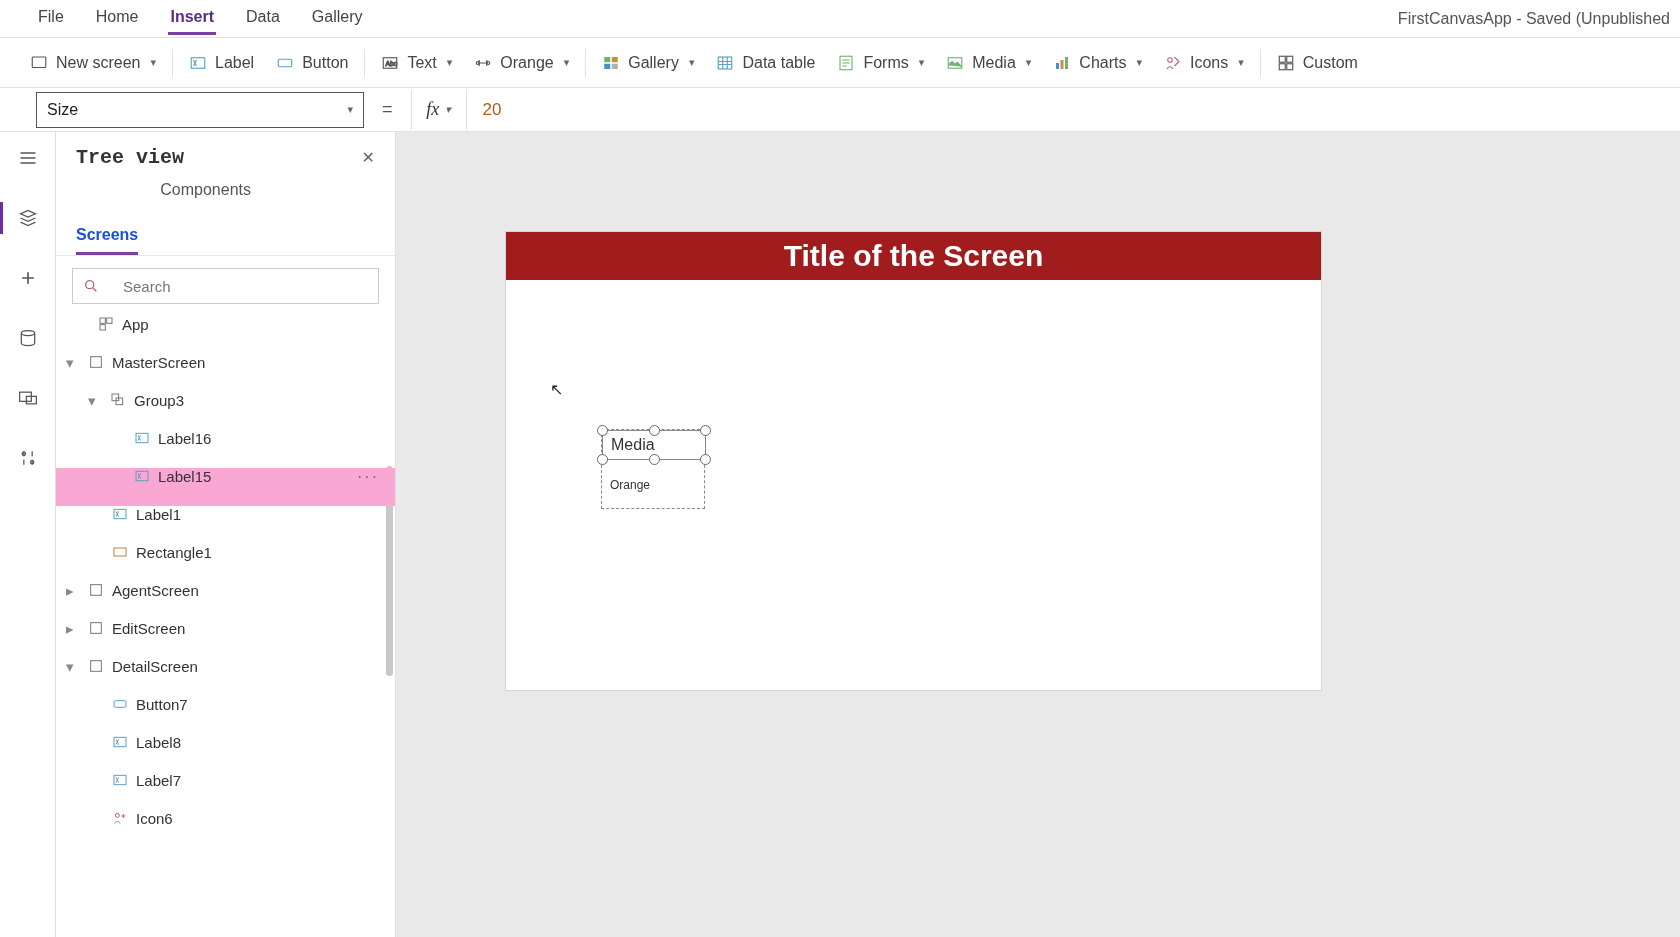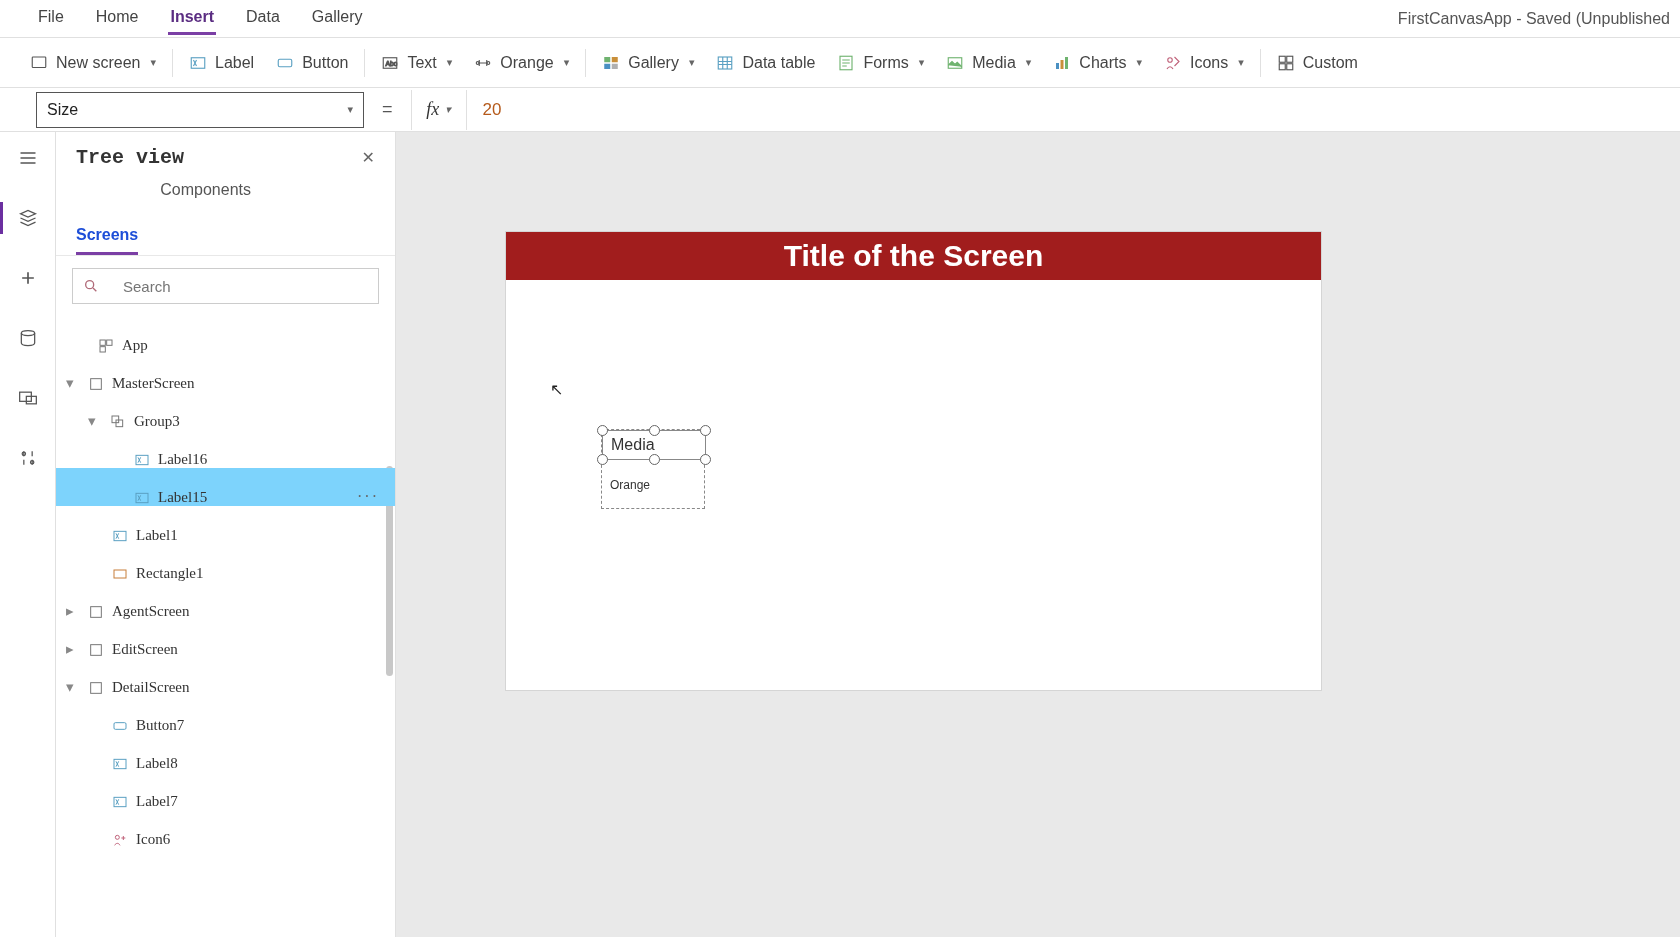--- a/index.html
+++ b/index.html
@@ -158,31 +158,30 @@
     color:#888;
   }
   .search-box input { border:none; outline:none; font-size:15px; flex:1; }
 
   .tree-scroll {
     overflow-y:auto;
     flex:1;
     position:relative;
   }
   .tree-row {
-    display:flex; align-items:flex-end;
+    display:flex; align-items:flex-start;
     height:38px;
     padding-left:20px;
     gap:8px;
     font-size:15px;
     color:#333;
     cursor:pointer;
     position:relative;
-    font-family:Liberation Serif, serif;
-  }
-  .tree-row.selected { background:#7dd3fc; }
+  }
+  .tree-row.selected { background:#f9a8d4; }
   .tree-row .exp {
     width:14px; display:inline-block;
     color:#888;
   }
   .tree-row .more {
     position:absolute; right:16px; color:#666; font-size:16px; letter-spacing:2px;
   }
   .fake-scrollbar {
     position:absolute; right:2px; top:150px;
     width:7px; height:210px;

